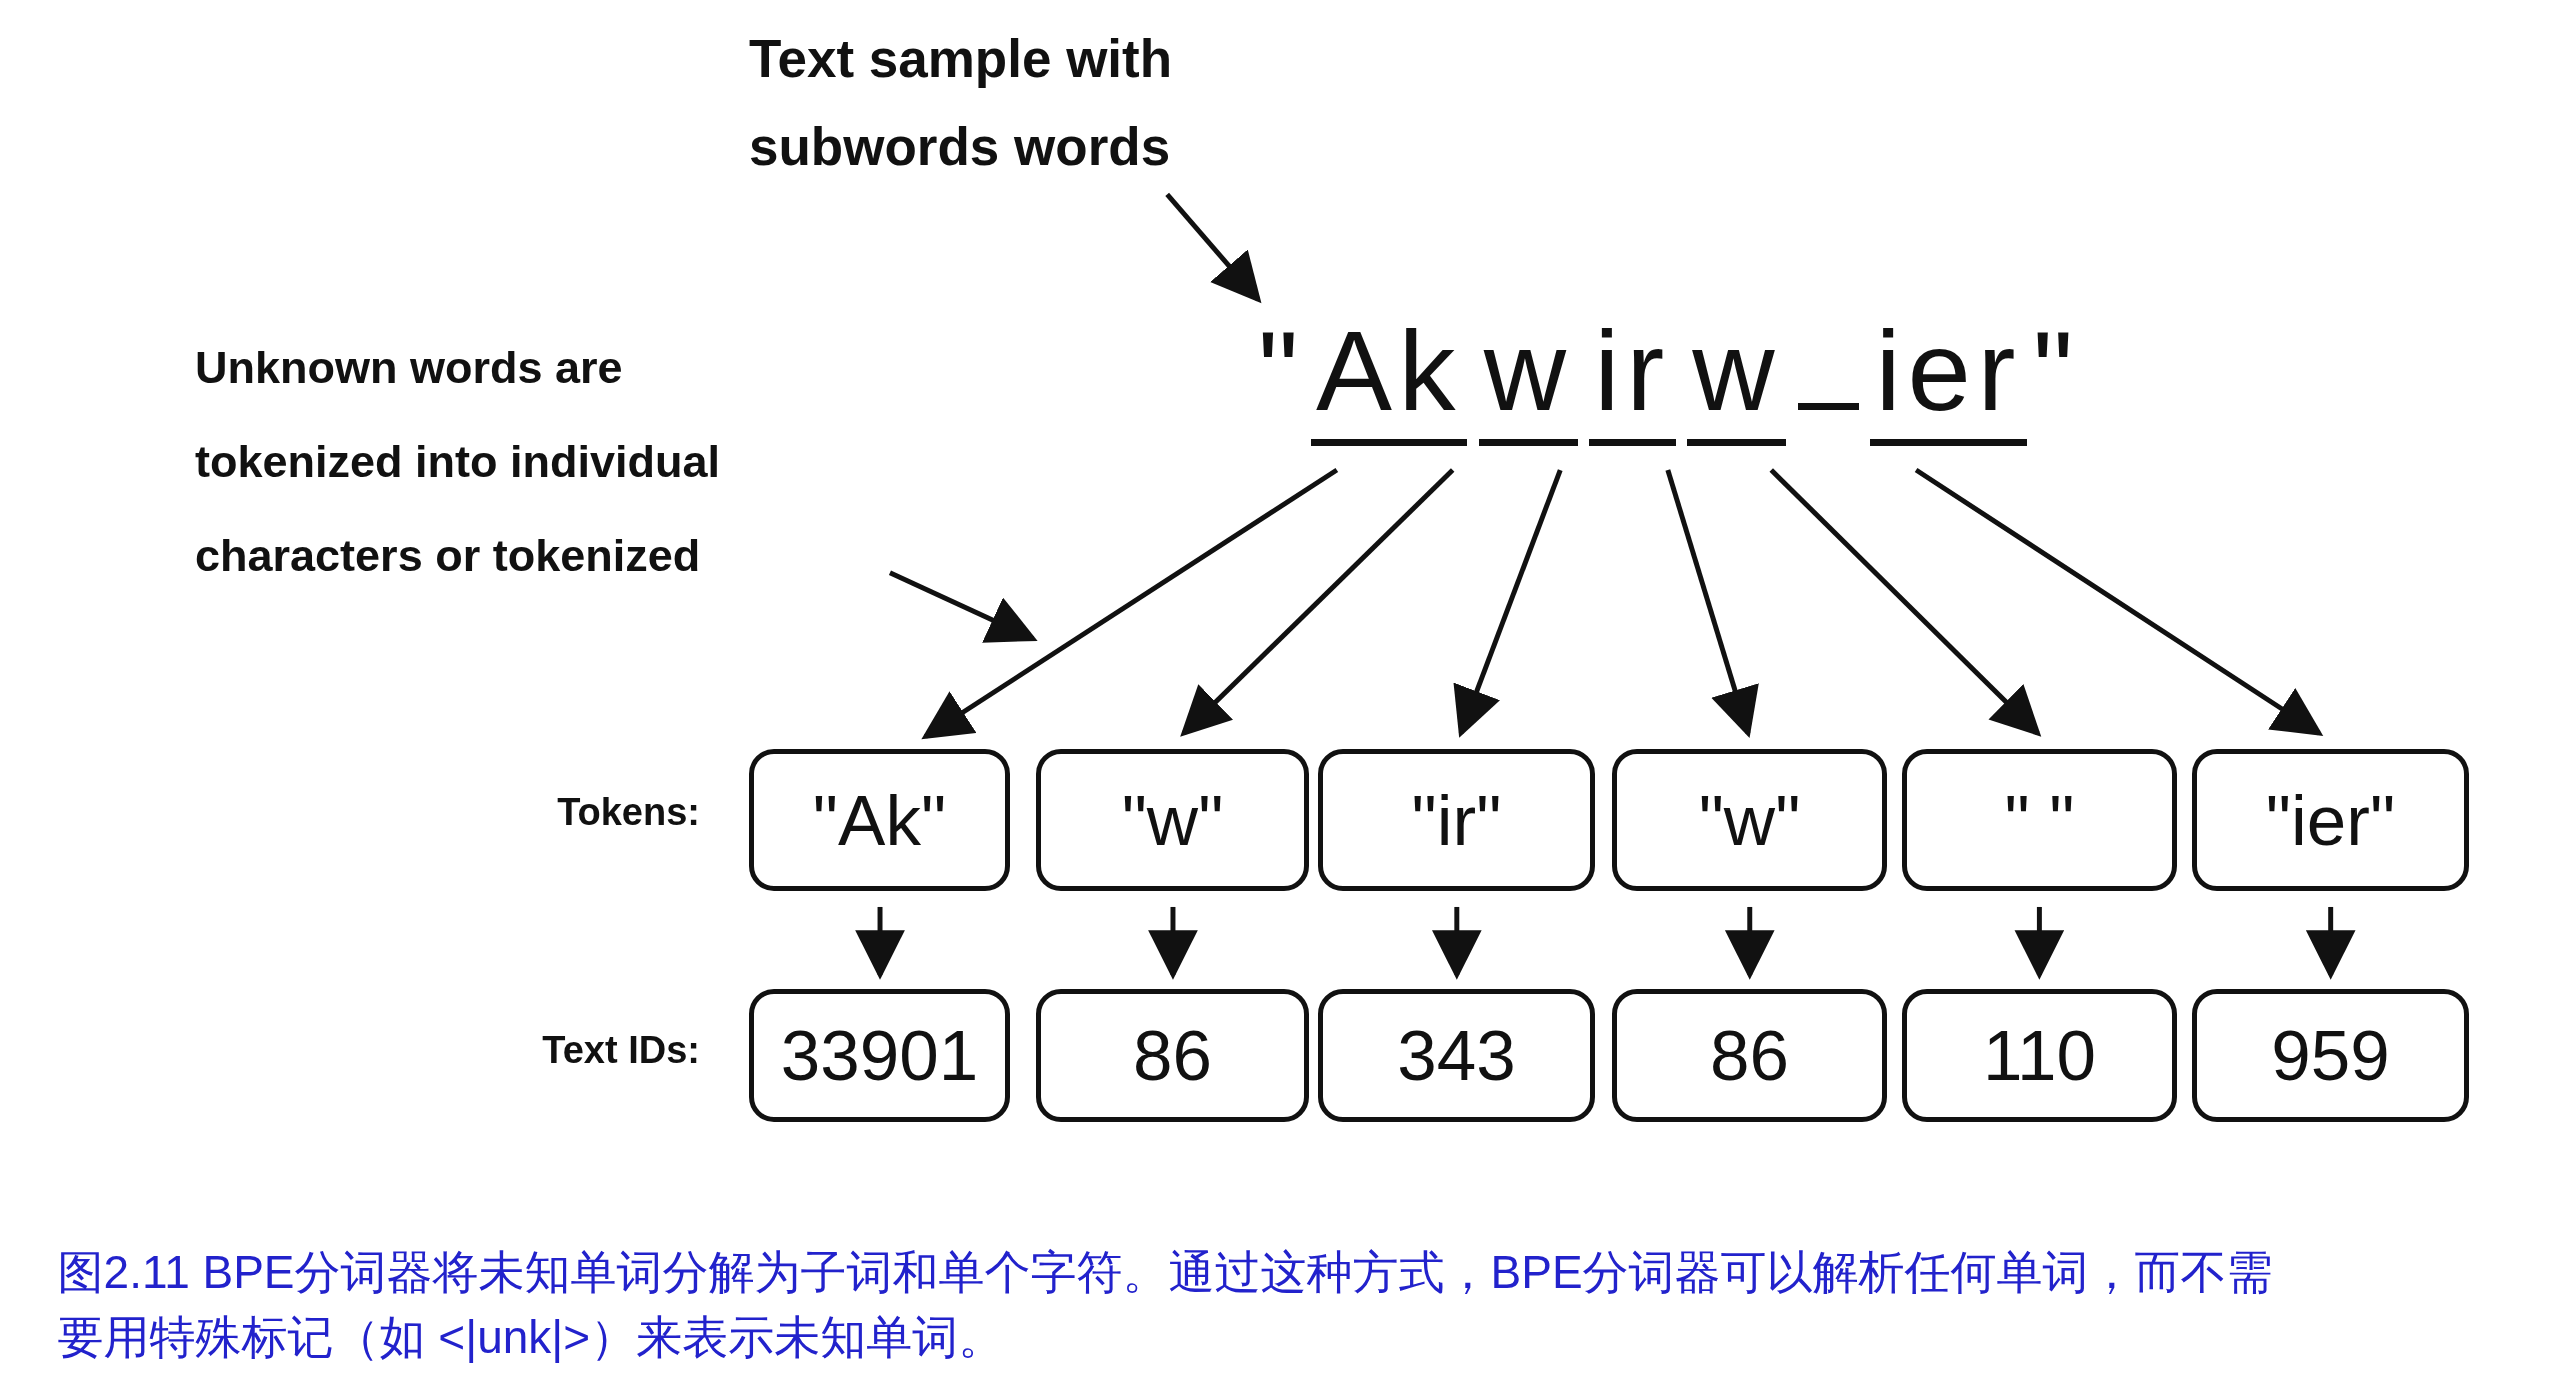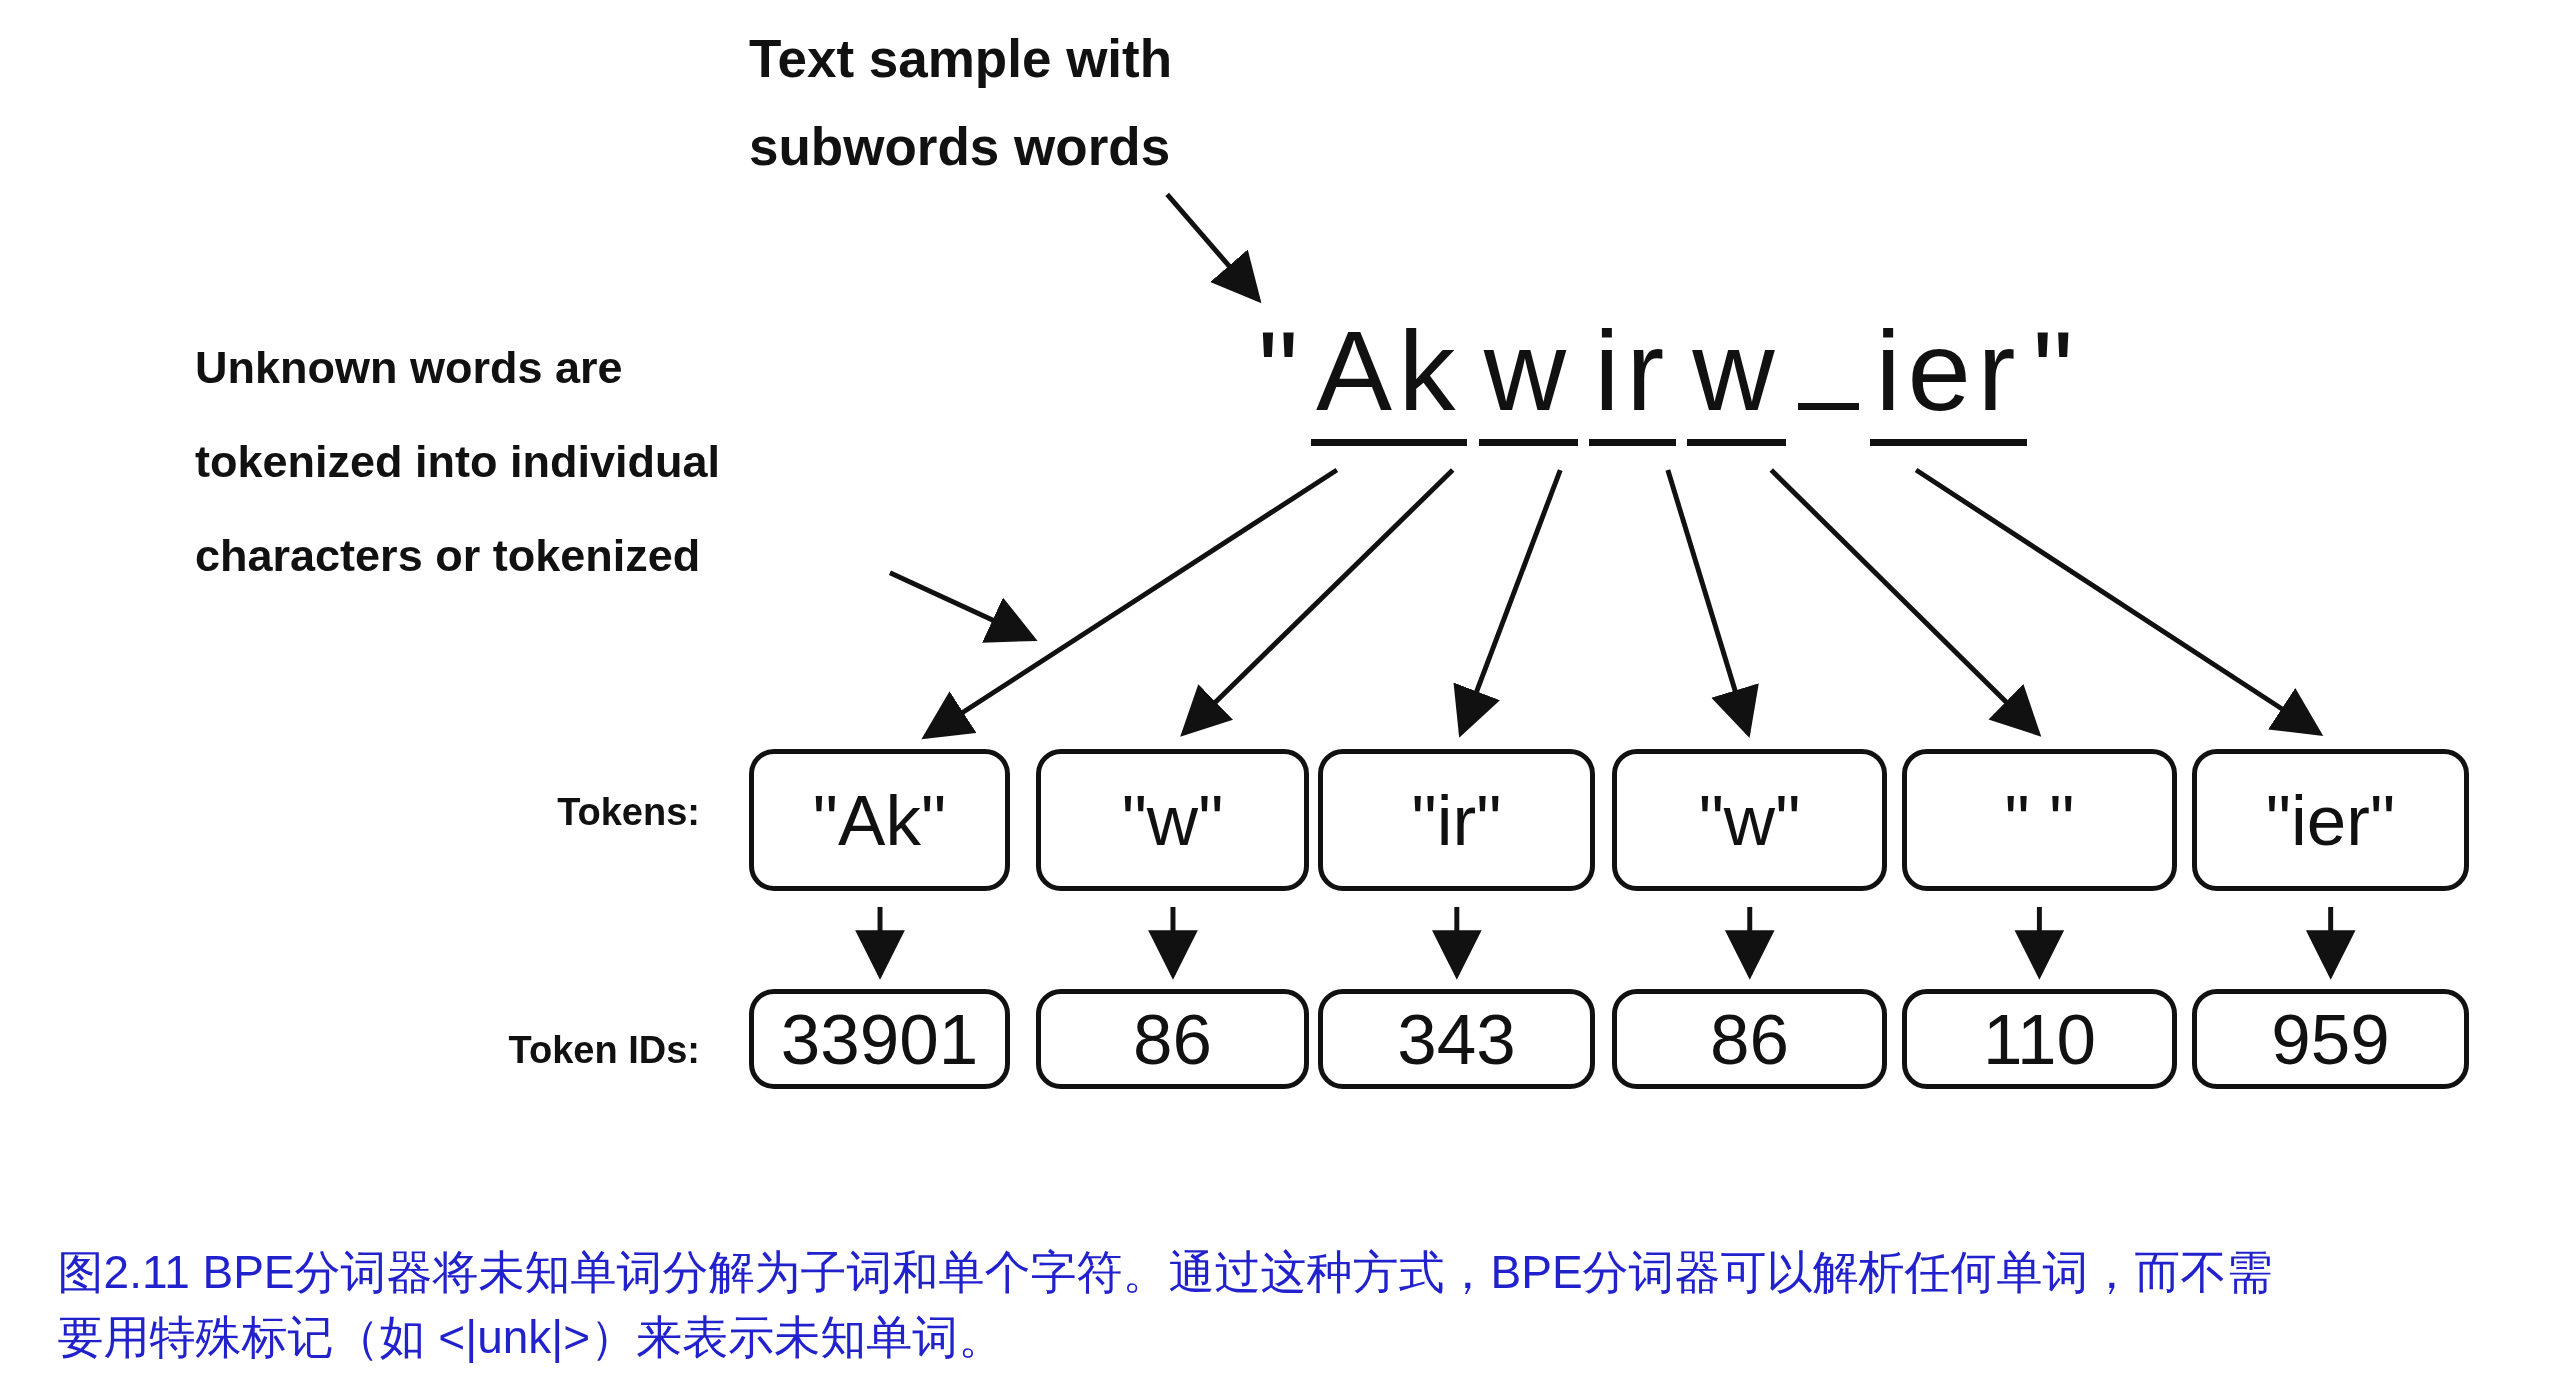--- a/index.html
+++ b/index.html
@@ -41,21 +41,21 @@
   .tok-box, .id-box {
     position: absolute;
     border: 5.8px solid #111;
     border-radius: 25px;
     display: flex; align-items: center; justify-content: center;
     font-size: 71px; font-weight: 400; color: #111;
     background: #ffffff;
     white-space: pre;
   }
   .tok-box { top: 749px; height: 142px; }
-  .id-box  { top: 989px; height: 100px; }
+  .id-box  { top: 989px; height: 133px; }
 
   .c1 { left: 749px;  width: 261px; }
   .c2 { left: 1036px; width: 273px; }
   .c3 { left: 1318px; width: 277px; }
   .c4 { left: 1612px; width: 275px; }
   .c5 { left: 1902px; width: 275px; }
   .c6 { left: 2192px; width: 277px; }
 
   .caption {
     position: absolute; left: 11.6px; top: 1240px;
@@ -101,21 +101,21 @@
 
   <div class="annot annot-left">
     <div>Unknown words are</div>
     <div>tokenized into individual</div>
     <div>characters or tokenized</div>
   </div>
 
   <div class="sample"><span class="quote">"</span><span class="seg">Ak</span><span class="seg">w</span><span class="seg">ir</span><span class="seg">w</span><span class="seg seg-space"> </span><span class="seg">ier</span><span class="quote">"</span></div>
 
   <div class="row-label label-tokens">Tokens:</div>
-  <div class="row-label label-token-ids">Token IDs:</div>
+  <div class="row-label label-token-ids">Text IDs:</div>
 
   <div class="tok-box c1">"Ak"</div>
   <div class="tok-box c2">"w"</div>
   <div class="tok-box c3">"ir"</div>
   <div class="tok-box c4">"w"</div>
   <div class="tok-box c5">" "</div>
   <div class="tok-box c6">"ier"</div>
 
   <div class="id-box c1">33901</div>
   <div class="id-box c2">86</div>

